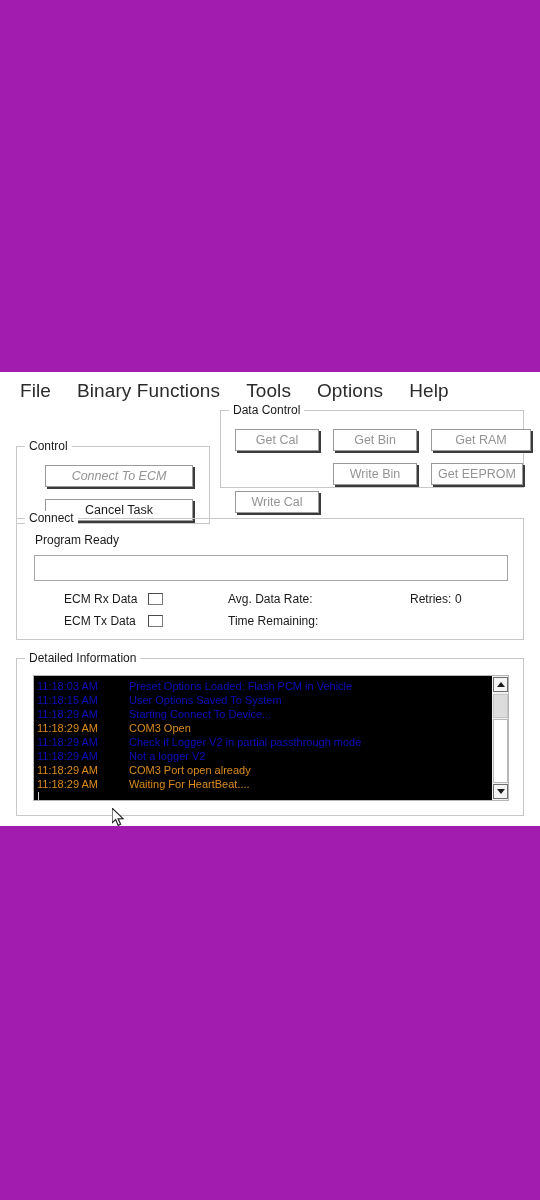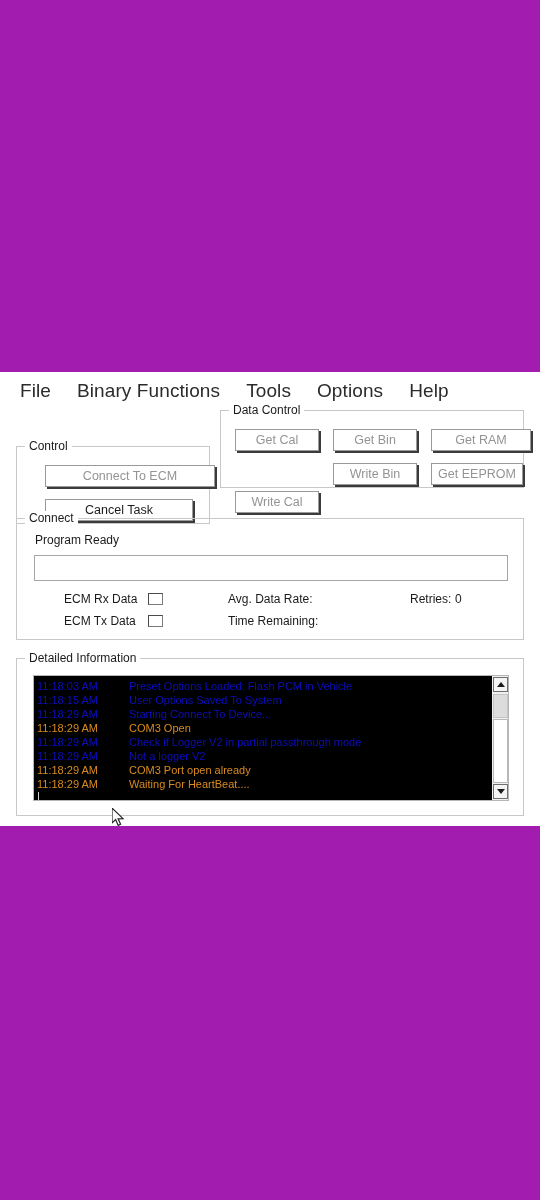--- a/index.html
+++ b/index.html
@@ -88,21 +88,21 @@
     align-items: center;
     justify-content: center;
     text-align: center;
     white-space: nowrap;
     height: 22px;
     font-family: "Liberation Sans", sans-serif;
   }
   .btn.disabled { color: #949494; }
 
   
-  #btn-connect { left: 28px; top: 18px; width: 170px; }
+  #btn-connect { left: 28px; top: 18px; width: 148px; font-style: italic; }
   #btn-cancel  { left: 28px; top: 52px; width: 148px; }
 
   
   #btn-getcal   { left: 14px;  top: 18px; width: 84px; }
   #btn-getbin   { left: 112px; top: 18px; width: 84px; }
   #btn-getram   { left: 210px; top: 18px; width: 100px; }
   #btn-writecal { left: 14px;  top: 44px; width: 84px; margin-top: 36px; }
   #btn-writebin { left: 112px; top: 52px; width: 84px; }
   #btn-geteeprom{ left: 210px; top: 52px; width: 92px; }
 

